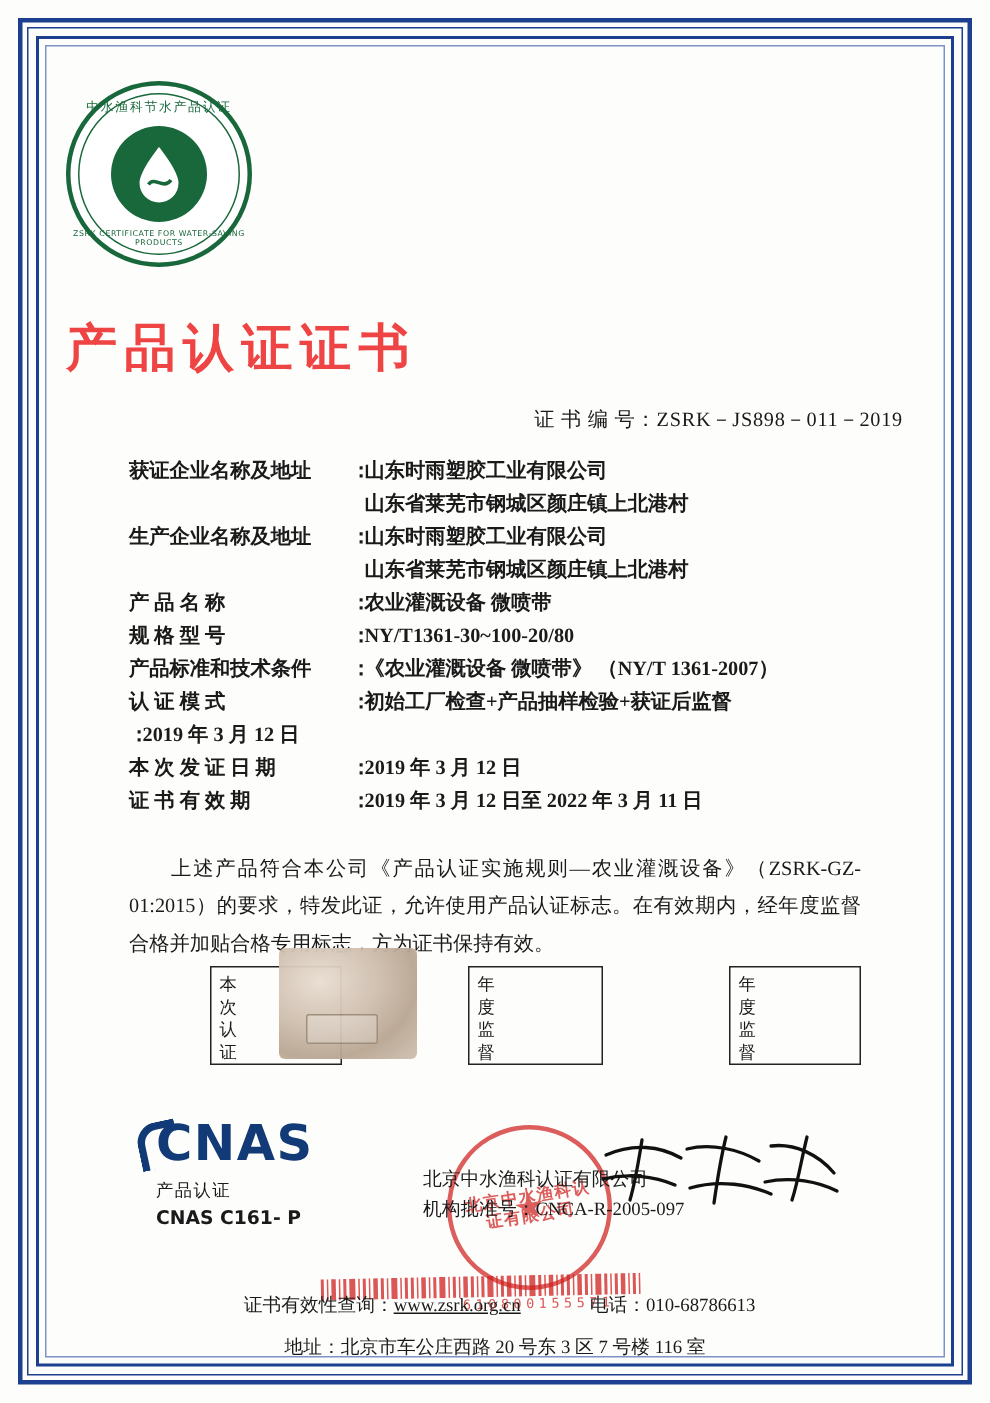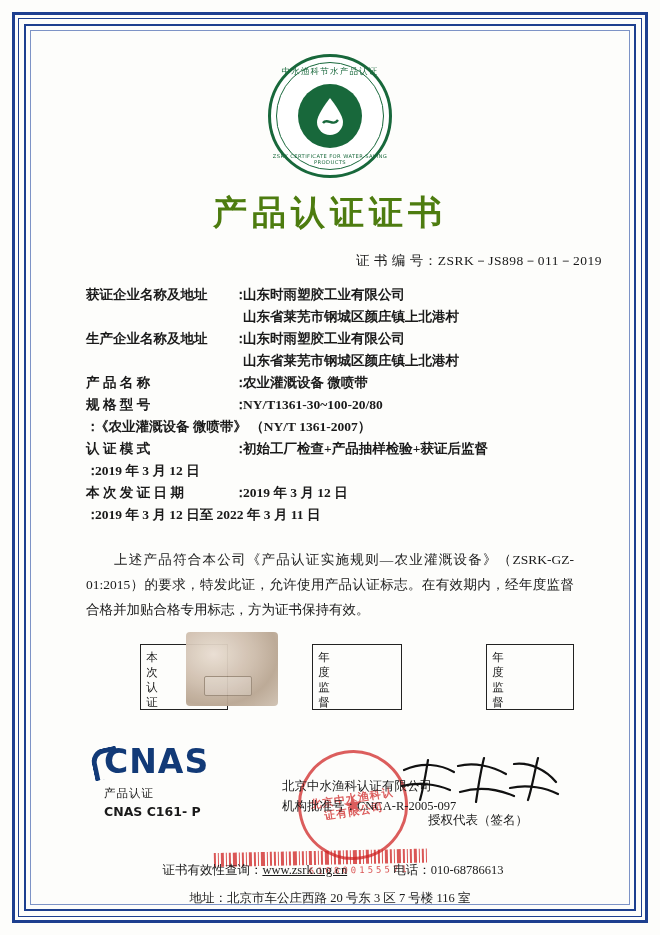--- a/index.html
+++ b/index.html
@@ -37,21 +37,21 @@
     border:1px solid #7d93c6;
     box-sizing:border-box;
   }
   .content{
     position:absolute;left:44px;top:44px;right:44px;bottom:44px;
   }
 
   
   .logo-wrap{
     width:100%;
-    display:flex;justify-content:center;
+    display:flex;justify-content:flex-start;
     margin-top:10px;
   }
   .logo{
     position:relative;
     width:124px;height:124px;
     border-radius:50%;
     border:3px solid #18683b;
     background:#ffffff;
     box-sizing:border-box;
   }
@@ -77,26 +77,26 @@
   }
   .logo-top-text{
     top:9px;font-size:8.5px;letter-spacing:1.2px;
   }
   .logo-bottom-text{
     bottom:10px;font-size:5.2px;letter-spacing:0.4px;
   }
 
   
   .doc-title{
-    text-align:center;
+    text-align:left;
     font-size:34px;
     font-weight:bold;
     letter-spacing:5px;
-    margin-top:12px;
-    color:#4d7c0f;
+    margin-top:31px;
+    color:#ef4444;
     font-family:"DejaVu Sans","Liberation Sans",sans-serif;
   }
   .cert-no{
     text-align:right;
     margin-top:16px;
     padding-right:14px;
     font-size:13.5px;
     letter-spacing:0.5px;
   }
 
@@ -352,20 +352,21 @@
         <span class="value">农业灌溉设备 微喷带</span>
       </div>
 
       <div class="row">
         <span class="label">规 格 型 号</span>
         <span class="colon">：</span>
         <span class="value">NY/T1361-30~100-20/80</span>
       </div>
 
       <div class="row">
+        <span class="label">产品标准和技术条件</span>
         <span class="colon">：</span>
         <span class="value">《农业灌溉设备 微喷带》 （NY/T 1361-2007）</span>
       </div>
 
       <div class="row">
         <span class="label">认 证 模 式</span>
         <span class="colon">：</span>
         <span class="value">初始工厂检查+产品抽样检验+获证后监督</span>
       </div>
 
@@ -374,20 +375,21 @@
         <span class="value">2019 年 3 月 12 日</span>
       </div>
 
       <div class="row">
         <span class="label">本 次 发 证 日 期</span>
         <span class="colon">：</span>
         <span class="value">2019 年 3 月 12 日</span>
       </div>
 
       <div class="row">
+        <span class="label">证 书 有 效 期</span>
         <span class="colon">：</span>
         <span class="value">2019 年 3 月 12 日至 2022 年 3 月 11 日</span>
       </div>
     </div>
 
     <div class="para">上述产品符合本公司《产品认证实施规则—农业灌溉设备》（ZSRK-GZ- 01:2015）的要求，特发此证，允许使用产品认证标志。在有效期内，经年度监督合格并加贴合格专用标志，方为证书保持有效。</div>
 
     <div class="boxes">
       <div class="stampbox">
         <div class="bx-label">本次认证</div>
@@ -431,21 +433,20 @@
               <path d="M14 34 C30 30 48 32 62 38"></path>
               <path d="M70 14 C86 10 104 14 118 22"></path>
               <path d="M96 6 C92 22 90 36 88 50"></path>
               <path d="M72 40 C92 34 112 38 126 44"></path>
               <path d="M126 12 C142 10 158 18 168 30"></path>
               <path d="M150 6 C146 22 144 36 140 48"></path>
               <path d="M122 36 C140 32 158 36 170 42"></path>
             </g>
           </svg>
         </div>
-        <div class="sign-label">授权代表（签名）</div>
       </div>
     </div>
 
     <div class="barcode">
       <div class="bars">
         <i style="width:2px;height:14px"></i>
           <i style="width:1px;height:14px"></i>
           <i style="width:3px;height:14px"></i>
         <i style="width:1px;height:14px"></i>
           <i style="width:2px;height:14px"></i>

